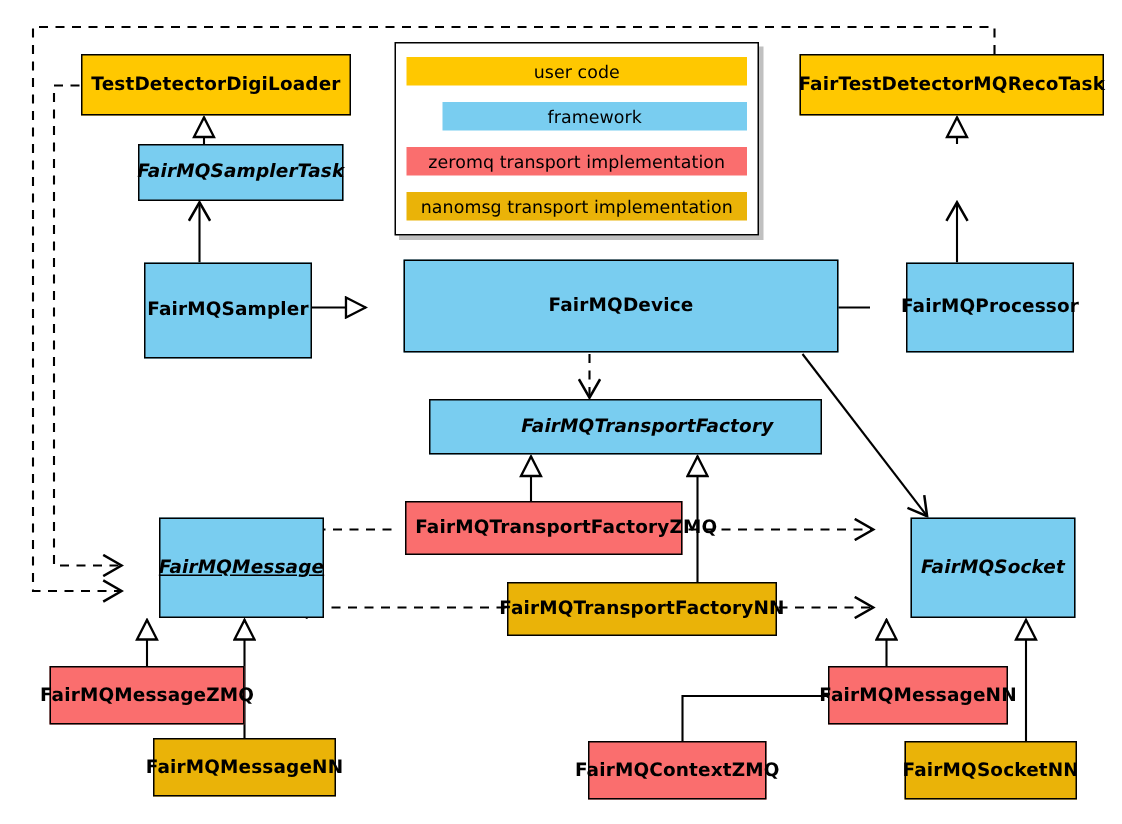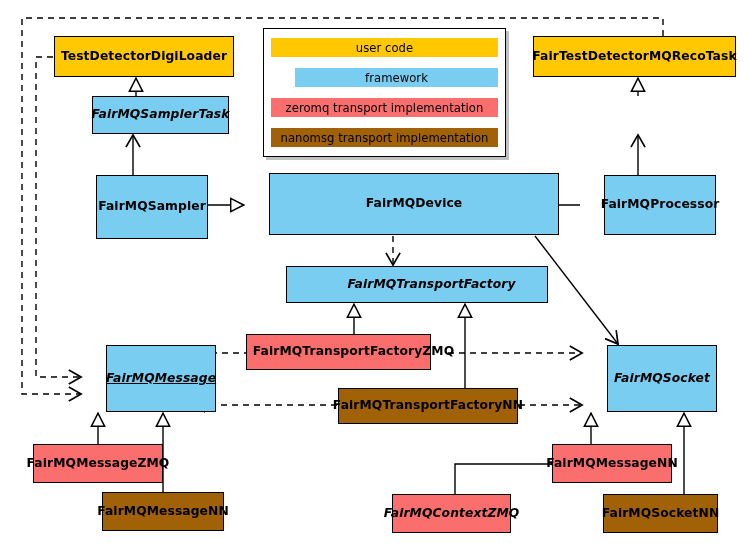--- a/index.html
+++ b/index.html
@@ -39,21 +39,21 @@
     line-height: 1.1;
     letter-spacing: 0.1px;
     z-index: 3;
   }
   .node.abstract {
     font-style: italic;
   }
   .fill-user    { background: #FFC800; }
   .fill-frame   { background: #79CDF0; margin-left: 24px; }
   .fill-zmq     { background: #FA6E6E; }
-  .fill-nn      { background: #a16207; }
+  .fill-nn      { background: #eab308; }
 
   #legend-box {
     position: absolute;
     left: 263px;
     top: 28px;
     width: 243px;
     height: 129px;
     box-sizing: border-box;
     border: 1.4px solid #000000;
     background: #ffffff;
@@ -155,31 +155,31 @@
 
 
   <div class="node fill-frame" style="left:72px;  top:175px; width:112px; height:64px;">FairMQSampler</div>
 
   <div class="node fill-frame" style="left:245px; top:173px; width:290px; height:62px;">FairMQDevice</div>
 
   <div class="node fill-frame" style="left:580px; top:175px; width:112px; height:60px;">FairMQProcessor</div>
 
   <div class="node fill-frame abstract" style="left:262px; top:266px; width:262px; height:37px;padding-left:29px;">FairMQTransportFactory</div>
 
-  <div class="node fill-zmq" style="left:246px; top:334px; width:185px; height:36px;padding-left:30px;">FairMQTransportFactoryZMQ</div>
+  <div class="node fill-zmq" style="left:270px; top:334px; width:185px; height:36px;padding-left:30px;">FairMQTransportFactoryZMQ</div>
 
   <div class="node fill-nn" style="left:338px; top:388px; width:180px; height:36px;">FairMQTransportFactoryNN</div>
 
   <div class="node fill-frame abstract" style="left:82px;  top:345px; width:110px; height:67px;text-decoration:underline;">FairMQMessage</div>
 
   <div class="node fill-frame abstract" style="left:583px; top:345px; width:110px; height:67px;">FairMQSocket</div>
 
   <div class="node fill-zmq" style="left:33px;  top:444px; width:130px; height:39px;">FairMQMessageZMQ</div>
 
   <div class="node fill-nn" style="left:102px; top:492px; width:122px; height:39px;">FairMQMessageNN</div>
 
   <div class="node fill-zmq" style="left:552px; top:444px; width:120px; height:39px;">FairMQMessageNN</div>
 
-  <div class="node fill-zmq" style="left:392px; top:494px; width:119px; height:39px;font-style:italic;">FairMQContextZMQ</div>
+  <div class="node fill-zmq" style="left:392px; top:494px; width:119px; height:39px;">FairMQContextZMQ</div>
 
   <div class="node fill-nn" style="left:603px; top:494px; width:115px; height:39px;">FairMQSocketNN</div>
 
 </div>
 
 </body></html>

